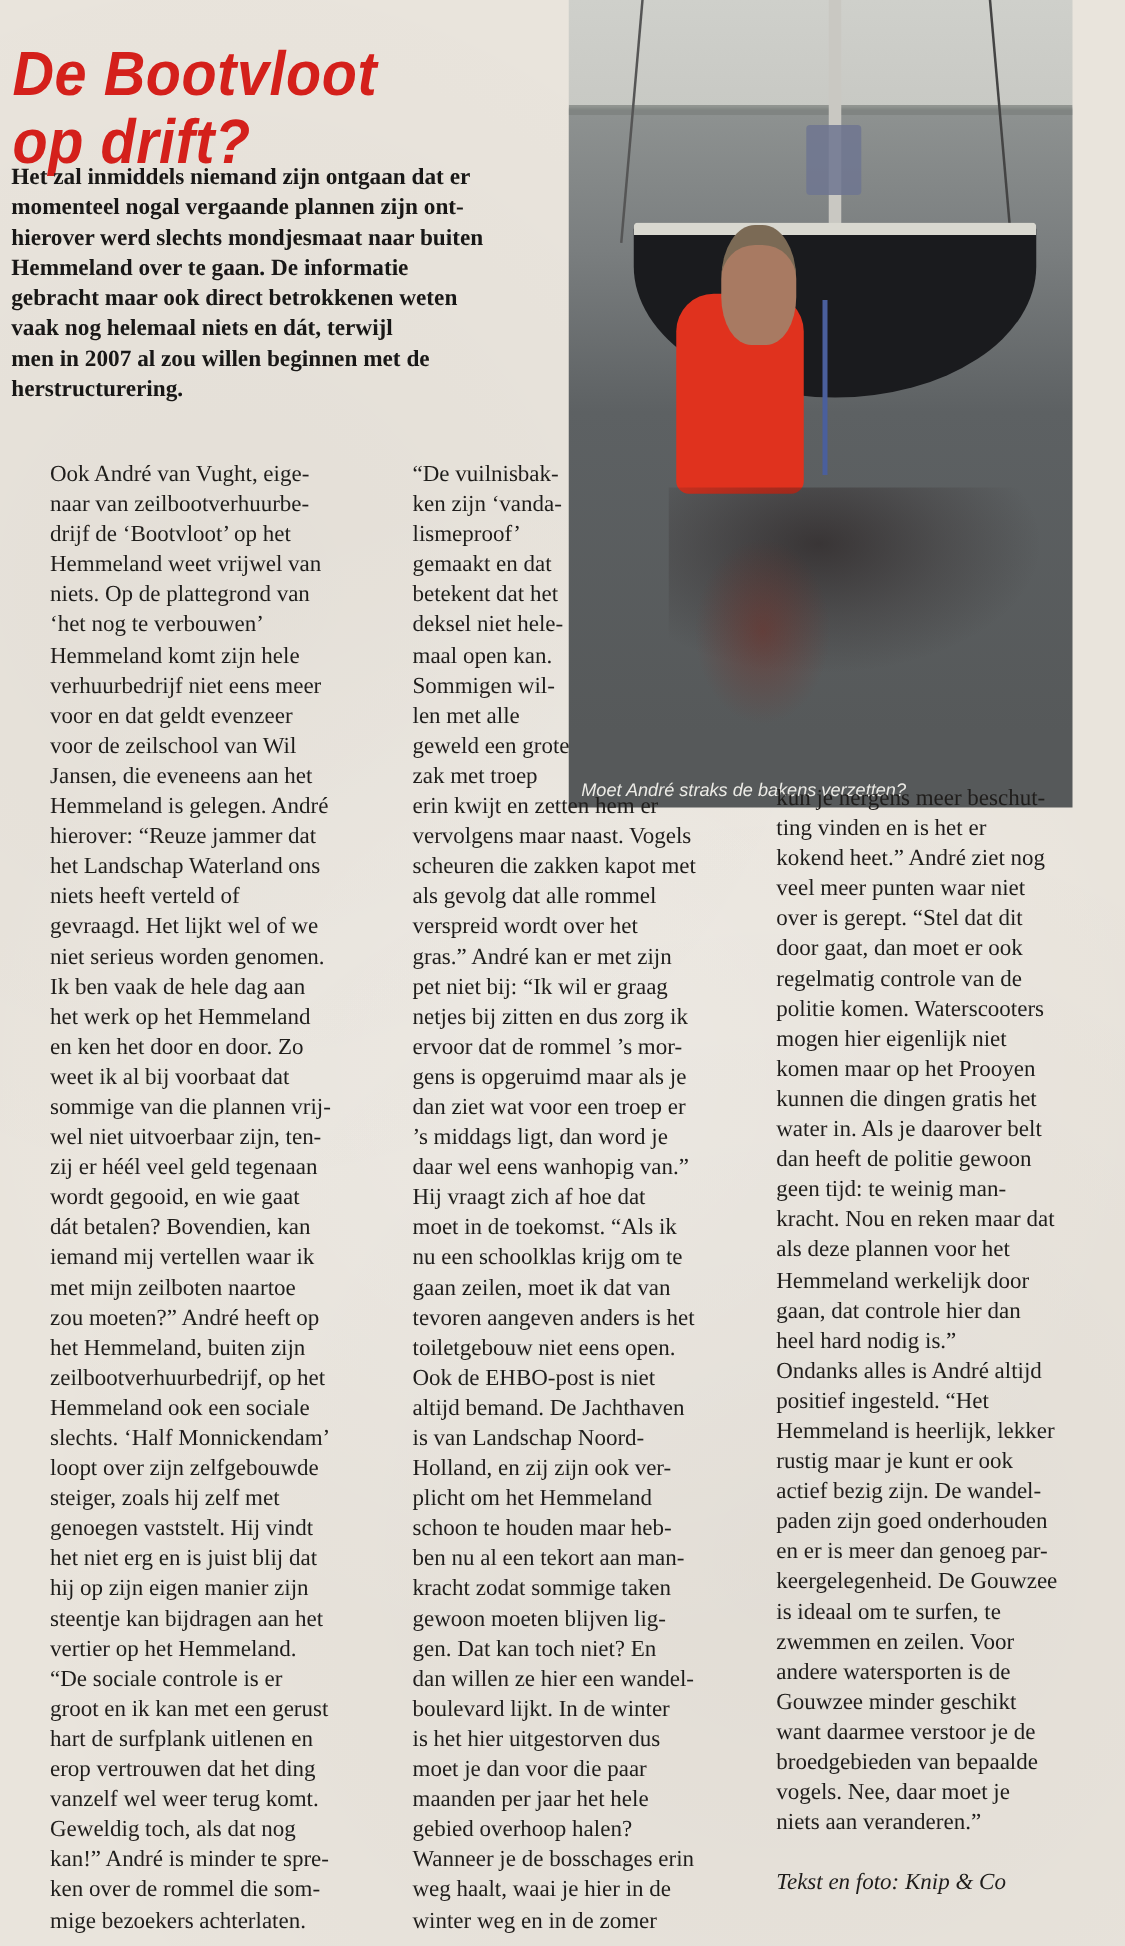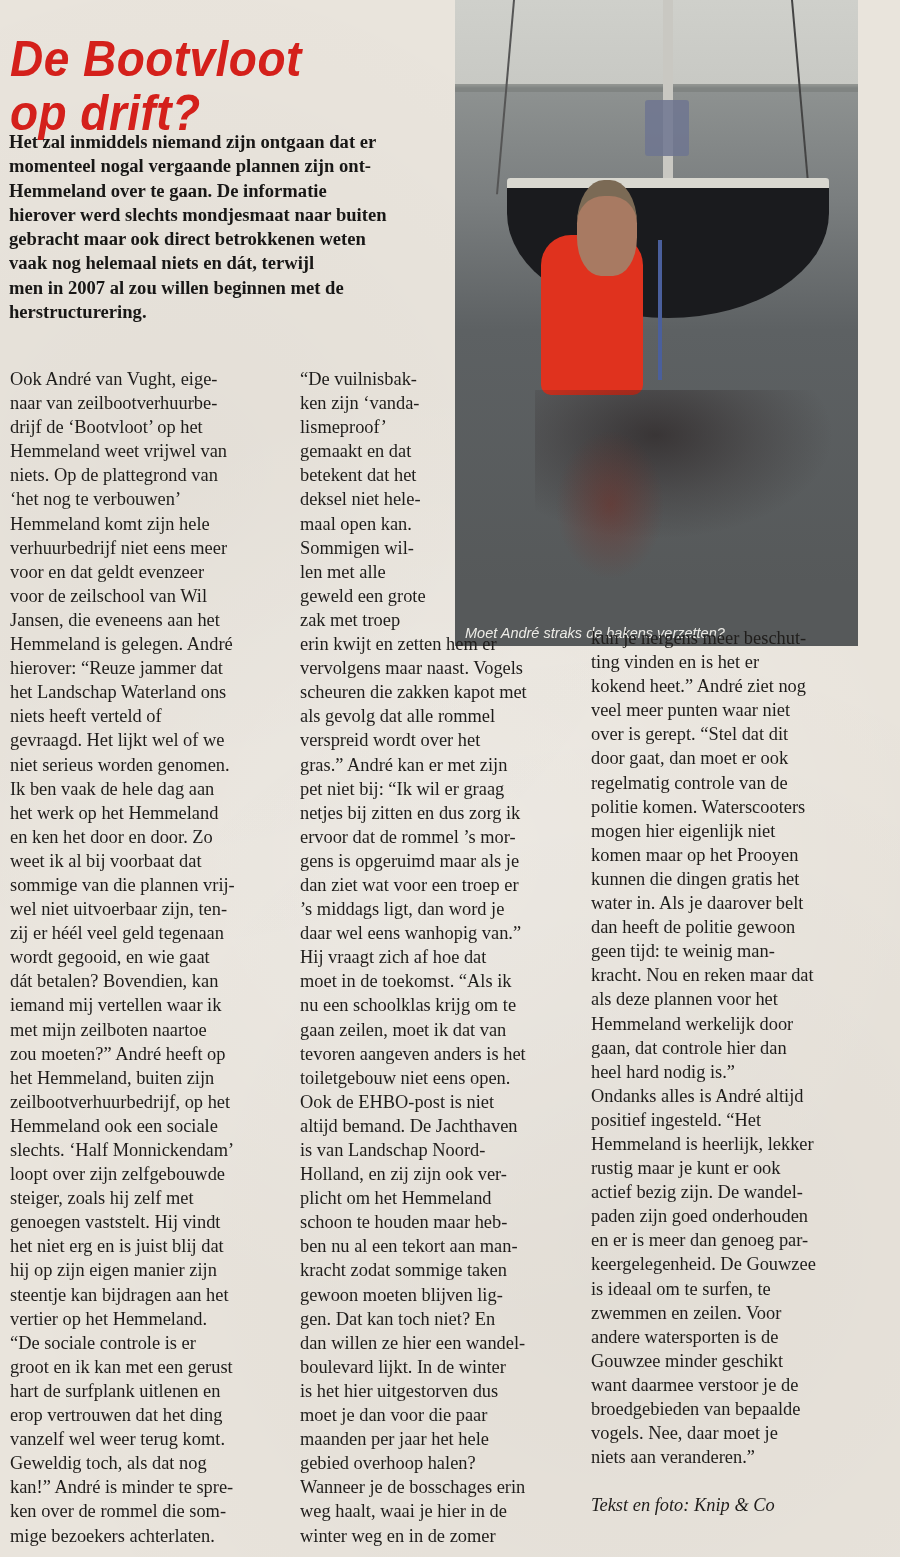--- a/index.html
+++ b/index.html
@@ -21,21 +21,21 @@
     transform:scaleX(0.92); transform-origin:left top;
   }
   .headline span { display:block; }
   .intro {
     position:absolute; left:9px; top:130px; width:440px;
     font-family:"Liberation Serif", serif; font-weight:bold; 
     font-size:18.6px; line-height:24.3px; color:#181716;
   }
   .intro span { display:block; white-space:nowrap; }
   .col {
-    position:absolute; font-size:18.4px; line-height:24.1px; color:#1f1d1b;
+    position:absolute; font-size:18.4px; line-height:24.1px; color:#1f1d1b;margin-left:30px;
   }
   .col span { display:block; white-space:nowrap; }
   #col1 { left:10px; top:367px; }
   #col2 { left:300px; top:367px; }
   #col3 { left:591px; top:626px;font-family:Liberation Serif, serif; }
   .credit { font-style:italic; margin-top:24px; }
 
   .photo {
     position:absolute; left:455px; top:0; width:403px; height:646px; overflow:hidden;
     background:linear-gradient(#cfd0cb 0, #c8c9c4 85px, #8e9291 88px, #7a7e7f 200px, #5d6163 330px, #56595a 585px);
@@ -65,22 +65,22 @@
 <body>
 
 <h1 class="headline">
   <span>De Bootvloot</span>
   <span>op drift?</span>
 </h1>
 
 <div class="intro" id="intro">
     <span>Het zal inmiddels niemand zijn ontgaan dat er</span>
     <span>momenteel nogal vergaande plannen zijn ont-</span>
+    <span>hierover werd slechts mondjesmaat naar buiten</span>
     <span>Hemmeland over te gaan. De informatie</span>
-    <span>hierover werd slechts mondjesmaat naar buiten</span>
     <span>gebracht maar ook direct betrokkenen weten</span>
     <span>vaak nog helemaal niets en dát, terwijl</span>
     <span>men in 2007 al zou willen beginnen met de</span>
     <span>herstructurering.</span>
   </div>
 
 <div class="photo">
   <div class="shore"></div>
   <div class="stay1"></div>
   <div class="stay2"></div>

